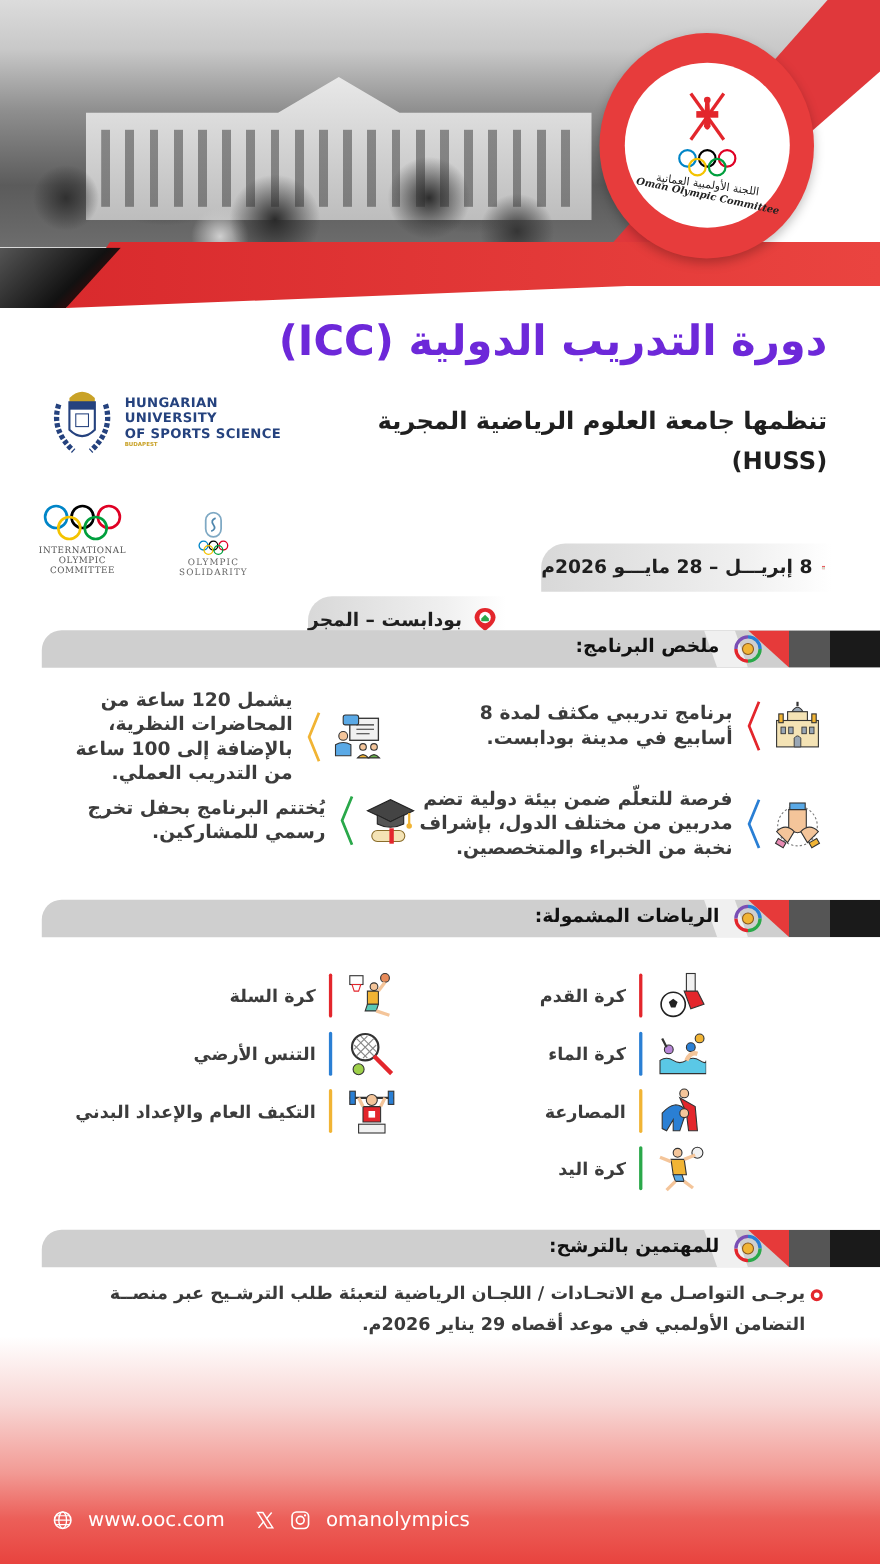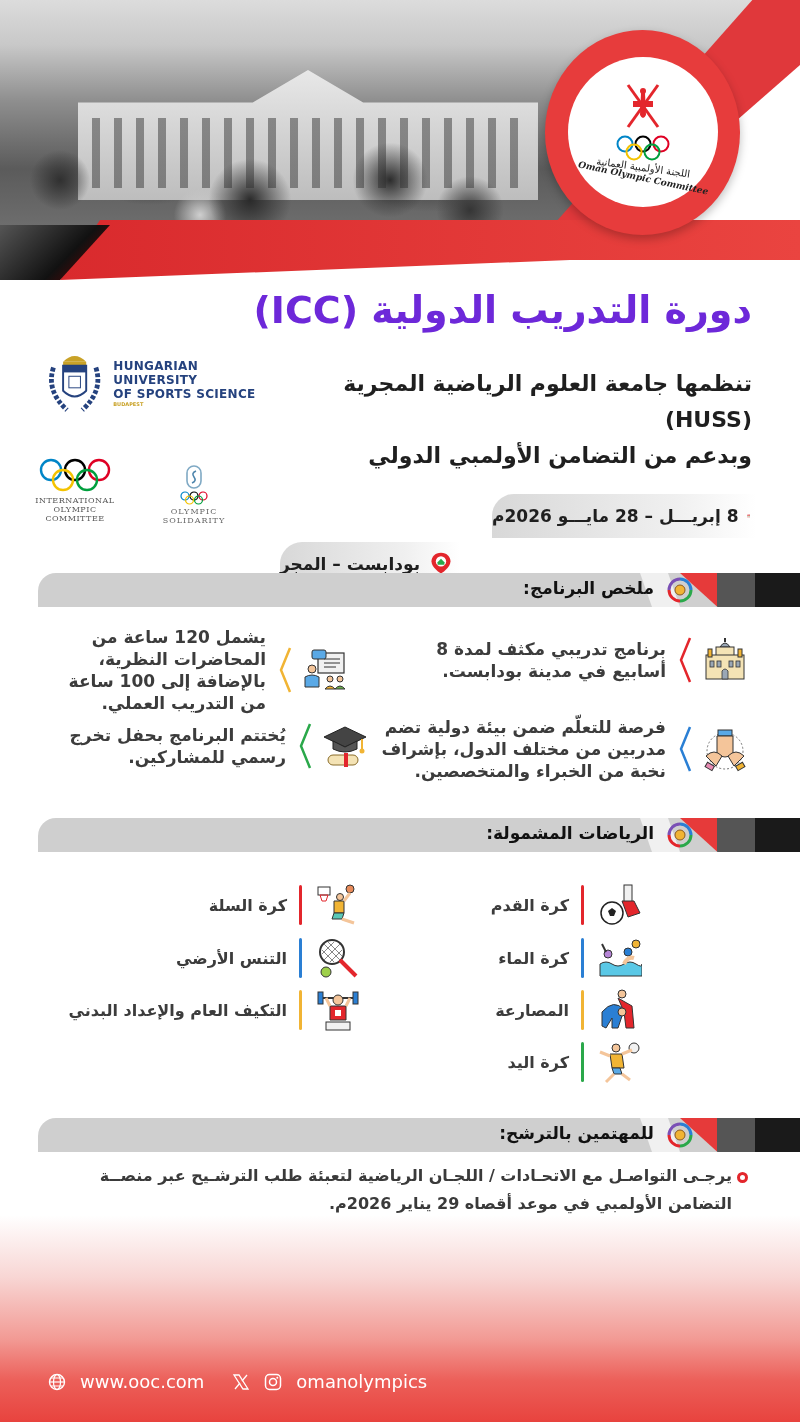--- a/index.html
+++ b/index.html
@@ -181,21 +181,20 @@
     <circle cx="37" cy="17" r="7.5" stroke="#009f3d" stroke-width="2" fill="none"></circle>
   </svg>
   <div class="ooc-arabic">اللجنة الأولمبية العمانية</div>
   <div class="ooc-english">Oman Olympic Committee</div>
 </div>
 
 <h1 class="title">دورة التدريب الدولية (ICC)</h1>
 
 <div class="intro">
   <div>تنظمها جامعة العلوم الرياضية المجرية (HUSS)</div>
-  <div>وبدعم من التضامن الأولمبي الدولي</div>
 </div>
 
 <div class="huss-logo">
   <svg class="huss-crest" viewBox="0 0 72 72">
     <path d="M14 20 Q6 44 28 64" stroke="#25427e" stroke-width="5" fill="none" stroke-dasharray="4 2"></path>
     <path d="M58 20 Q66 44 44 64" stroke="#25427e" stroke-width="5" fill="none" stroke-dasharray="4 2"></path>
     <path d="M24 14 Q36 2 48 14 Z" fill="#c9a227"></path>
     <rect x="24" y="14" width="24" height="4" fill="#c9a227"></rect>
     <path d="M24 18 H48 V44 Q36 56 24 44 Z" fill="#fff" stroke="#25427e" stroke-width="2"></path>
     <rect x="24" y="18" width="24" height="7" fill="#25427e"></rect>
@@ -333,21 +332,21 @@
     <path d="M42 30 Q34 22 26 30 L32 40 Z" fill="#f4c59a" stroke="#333"></path>
     <rect x="4" y="38" width="8" height="5" fill="#e88bb3" stroke="#333" transform="rotate(30 8 40)"></rect>
     <rect x="34" y="38" width="8" height="5" fill="#f1b434" stroke="#333" transform="rotate(-30 38 40)"></rect>
   </svg>
   <svg class="chev" viewBox="0 0 14 48">
     <path d="M12 2 L3 24 L12 46" stroke="#2a7fd4" stroke-width="2.5" fill="none"></path>
   </svg>
   <div class="summary-text">فرصة للتعلّم ضمن بيئة دولية تضم مدربين من مختلف الدول، بإشراف نخبة من الخبراء والمتخصصين.</div>
 </div>
 
-<div class="summary-item" style="right:432px; top:722px; width:320px;">
+<div class="summary-item" style="right:422px; top:722px; width:320px;">
   <svg class="summary-icon" viewBox="0 0 46 46">
     <path d="M2 14 L23 4 L44 14 L23 24 Z" fill="#444" stroke="#222"></path>
     <path d="M11 18 V26 Q23 32 35 26 V18 L23 24 Z" fill="#555" stroke="#222"></path>
     <line x1="40" y1="16" x2="40" y2="26" stroke="#f1b434" stroke-width="2"></line>
     <circle cx="40" cy="28" r="2.5" fill="#f1b434"></circle>
     <rect x="6" y="32" width="30" height="10" rx="5" fill="#f4e3b5" stroke="#8a6d2b"></rect>
     <rect x="22" y="30" width="4" height="14" fill="#e3262c"></rect>
   </svg>
   <svg class="chev" viewBox="0 0 14 48">
     <path d="M12 2 L3 24 L12 46" stroke="#2aa84a" stroke-width="2.5" fill="none"></path>

